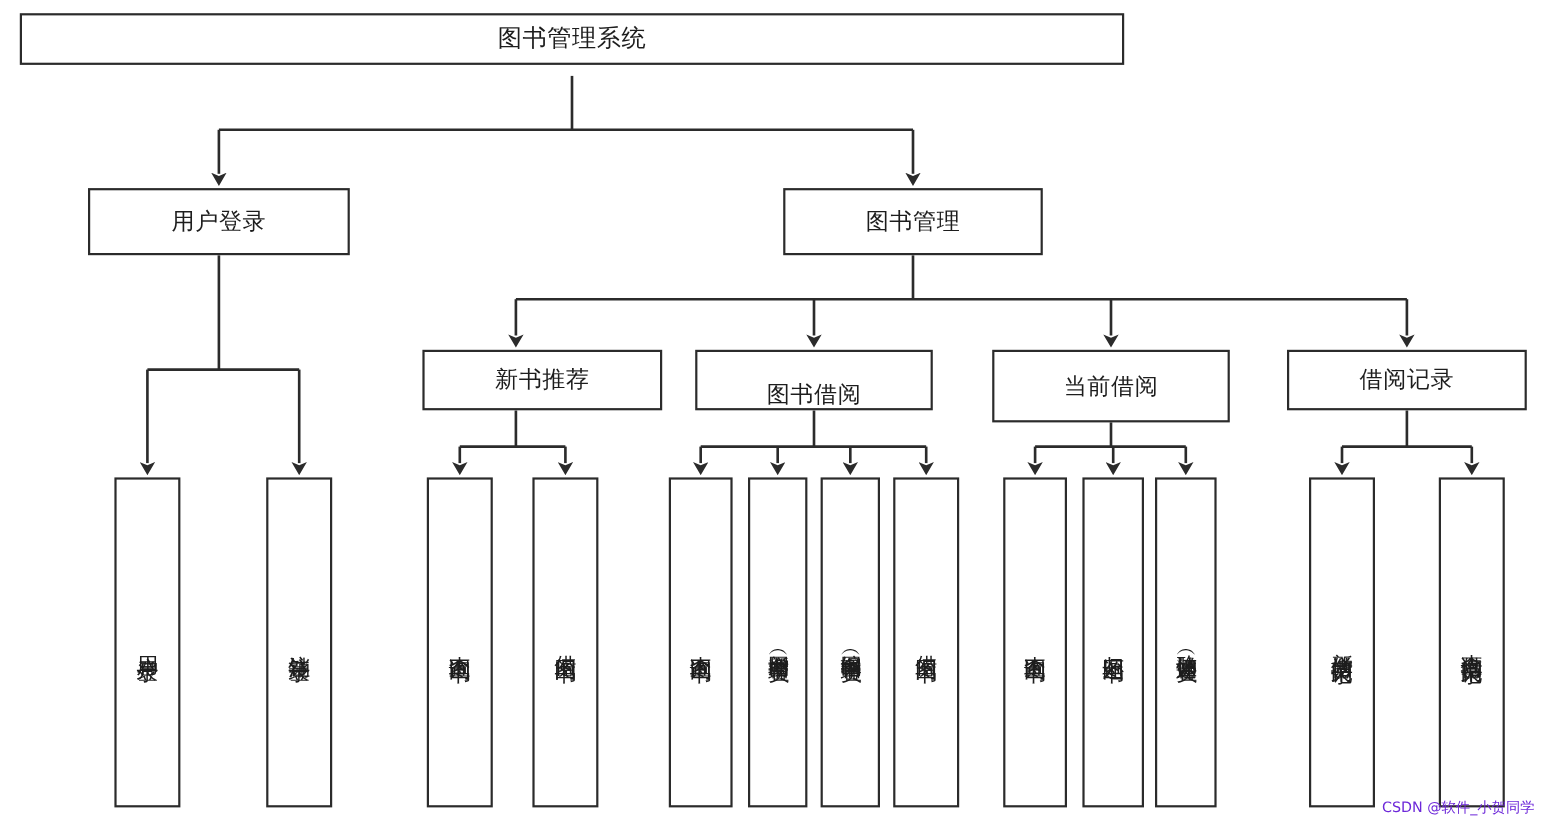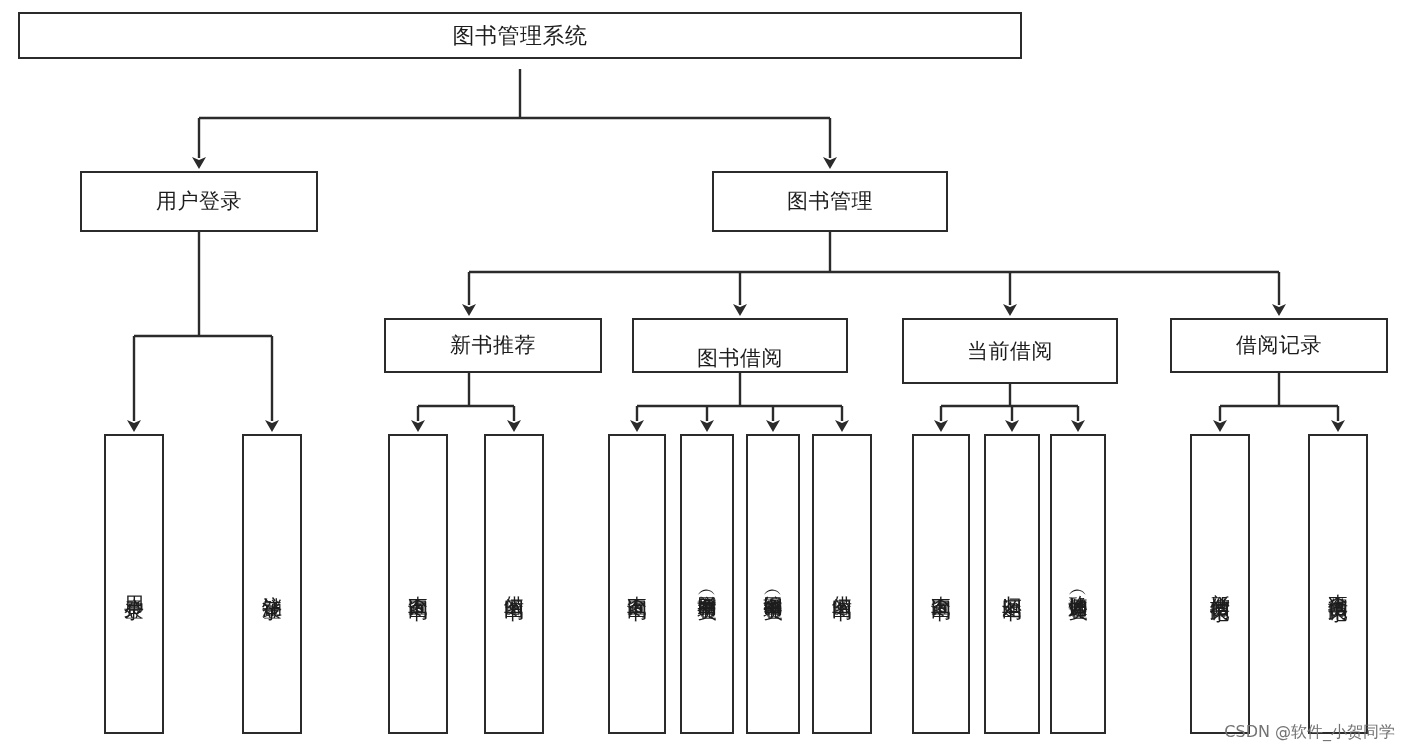--- a/index.html
+++ b/index.html
@@ -45,22 +45,22 @@
   .node.vert.narrow .lbl{
     font-size:19px;
     letter-spacing:1px;
     max-height:286px;
   }
   #root-node .lbl{font-size:22px;}
   #watermark{
     position:absolute;
     right:10px;
     bottom:4px;
-    font-size:16px;
-    color:#737373;
+    font-size:13px;
+    color:#6d28d9;
     font-family:"DejaVu Sans","Liberation Sans",sans-serif;
     white-space:nowrap;
     user-select:none;
   }
 </style>
 </head>
 <body>
 
 <div id="canvas">
 

